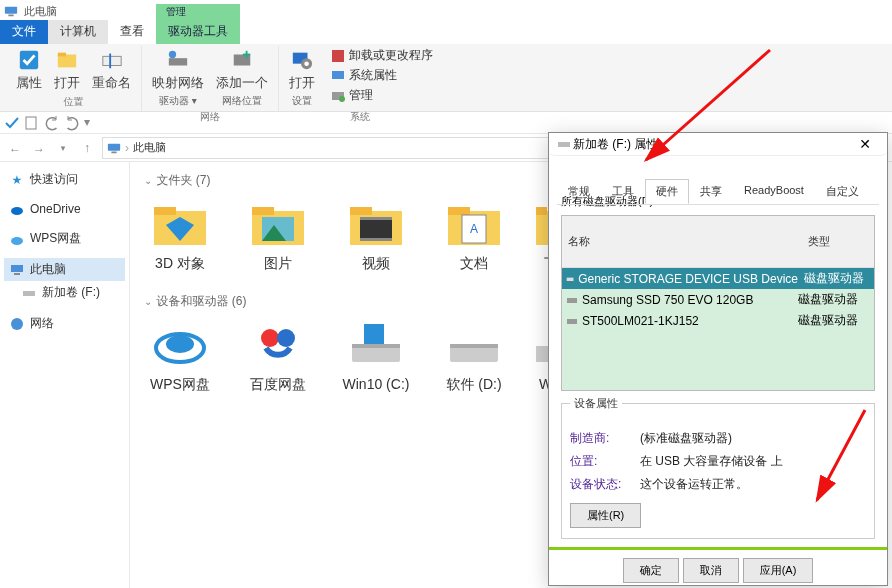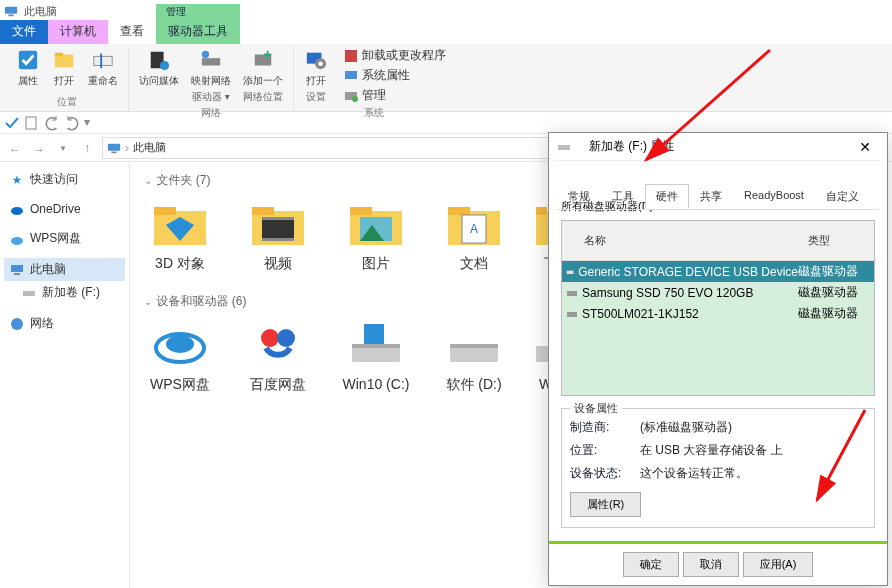--- a/index.html
+++ b/index.html
@@ -7,33 +7,33 @@
 
 
 .titlebar { height: 22px; display: flex; align-items: center; padding-left: 4px; gap: 6px; }
 .titlebar .pc-icon { width: 14px; height: 14px; }
 .titlebar .title { color: #555; font-size: 11px; }
 
 
 .ribbon-tabs { height: 22px; background: #fff; display: flex; align-items: flex-end; }
 .ribbon-tab { padding: 3px 12px 4px; font-size: 12px; color: #333; cursor: pointer; }
 .ribbon-tab.file { background: #1a6fcc; color: #fff; }
-.ribbon-tab.active { background: #f0abfc; }
+.ribbon-tab.active { background: #e5e5e5; }
 .ribbon-tab.drive { background: #7fd89a; color: #224; }
 .ribbon-tab.manage { background: #7fd89a; color: #224; font-size: 10px; padding: 1px 10px; }
 .manage-wrap { display: flex; flex-direction: column; margin-left: 0px; }
 
 
 .ribbon { height: 68px; background: #f5f5f5; border-bottom: 1px solid #e2e2e2; display: flex; padding: 2px 6px 0; }
 .ribbon-group { display: flex; flex-direction: column; align-items: center; padding: 0 6px; border-right: 1px solid #e6e6e6; }
 .ribbon-group:last-child { border-right: none; }
 .ribbon-buttons { display: flex; gap: 4px; }
 .ribbon-btn { display: flex; flex-direction: column; align-items: center; gap: 2px; padding: 2px 4px; cursor: pointer; min-width: 32px; }
 .ribbon-btn .ic { width: 24px; height: 24px; display: flex; align-items: center; justify-content: center; }
-.ribbon-btn .lbl { font-size: 10px; color: #444; white-space: nowrap; }
+.ribbon-btn .lbl { font-size: 13px; color: #444; white-space: nowrap; }
 .ribbon-btn .lbl2 { font-size: 10px; color: #666; }
 .ribbon-group-label { font-size: 10px; color: #777; margin-top: auto; padding-bottom: 2px; }
 .ribbon-smallbtns { display: flex; flex-direction: column; gap: 1px; justify-content: flex-start; }
 .small-btn { display: flex; align-items: center; gap: 4px; font-size: 11px; color: #333; padding: 1px 2px; }
 .small-btn .sic { width: 14px; height: 14px; }
 
 
 .qat { height: 22px; display: flex; align-items: center; gap: 4px; padding-left: 4px; border-bottom: 1px solid #e8e8e8; }
 .qat .qi { width: 16px; height: 16px; cursor: pointer; }
 
@@ -55,40 +55,40 @@
 .content { flex: 1; padding: 10px 14px; overflow: hidden; }
 .section-hdr { font-size: 11px; color: #666; margin-bottom: 8px; display: flex; align-items: center; gap: 4px; cursor: pointer; }
 .section-hdr .chev { color: #888; font-size: 10px; }
 .grid { display: flex; gap: 26px; margin-bottom: 20px; }
 .item { display: flex; flex-direction: column; align-items: center; gap: 6px; width: 72px; cursor: pointer; }
 .item .thumb { width: 60px; height: 52px; display:flex; align-items:center; justify-content:center; position: relative; }
 .item .cap { font-size: 14px; color: #333; text-align: center; white-space: nowrap; }
 
 
 .dialog { position: absolute; left: 548px; top: 132px; width: 340px; height: 454px; background: #fff; border: 1px solid #888; box-shadow: 0 4px 20px rgba(0,0,0,0.2); display: flex; flex-direction: column; }
-.dlg-title { height: 28px; display: flex; align-items: center; padding: 0 8px; font-size: 12px; gap: 18px; border-bottom: 1px solid #eee; border-radius: 6px; }
+.dlg-title { height: 28px; display: flex; align-items: center; padding: 0 8px; font-size: 12px; gap: 2px; border-bottom: 1px solid #eee; border-radius: 6px; }
 .dlg-title .dlg-ic { width:14px; height:14px; }
 .dlg-close { margin-left: auto; width: 28px; height: 22px; display:flex; align-items:center; justify-content:center; cursor:pointer; font-size: 14px; }
 .dlg-tabs { display: flex; border-bottom: 1px solid #ddd; margin: 4px 8px 0; position: relative; top: 19px; }
 .dlg-tab { padding: 4px 10px; font-size: 11px; border: 1px solid transparent; cursor: pointer; color: #333; }
 .dlg-tab.active { border: 1px solid #ccc; border-bottom: 1px solid #fff; background: #fff; }
 .dlg-body { flex: 1; padding: 8px 12px; display:flex; flex-direction: column; gap: 6px; }
 .drivelist-lbl { font-size: 11px; }
 .drivelist { border: 1px solid #bbb; height: 176px; overflow: hidden; }
 .dl-head { display: flex; background: #f0f0f0; border-bottom: 1px solid #ddd; }
-.dl-head .col { padding: 12px 6px; font-size: 11px; color: #333; margin-left: 16px; }
+.dl-head .col { padding: 18px 6px; font-size: 11px; color: #333; }
 .dl-body { background: #d6efdc; height: 154px; }
 .dl-row { display: flex; font-size: 11px; padding: 2px 4px; cursor: pointer; }
-.dl-row.sel { background: #2e8b9e; color: #fff; }
+.dl-row.sel { background: #2e8b9e; color: #fff; text-align: center; }
 .dl-row .c1 { flex: 1; overflow: hidden; text-overflow: ellipsis; white-space: nowrap; display:flex; align-items:center; gap: 4px;}
 .dl-row .c2 { width: 72px; }
-.devprops { border: 1px solid #ccc; padding: 4px 8px 10px; position: relative; margin-top: 6px; }
+.devprops { border: 1px solid #ccc; padding: 20px 8px 10px; position: relative; margin-top: 6px; }
 .devprops .legend { position: absolute; top: -8px; left: 8px; background: #fff; padding: 0 4px; font-size: 11px; color: #333; }
 .dp-row { display: flex; font-size: 11px; margin: 6px 0; }
-.dp-row .k { width: 70px; color: #0f172a; }
+.dp-row .k { width: 70px; color: #4c1d95; }
 .dp-row .v { flex: 1; color: #222; }
 .dp-btn { margin-top: 10px; text-align: left; }
 .btn { display: inline-block; padding: 4px 16px; font-size: 11px; border: 1px solid #aaa; background: #e9e9e9; cursor: pointer; }
 .dlg-footer { display: flex; gap: 4px; justify-content: center; padding: 8px 12px; border-top: 3px solid #84cc16; }
 
 
 .arrow { position: absolute; pointer-events: none; }
 
 
 .folder-fill { fill: #f7cf5b; }
@@ -144,29 +144,20 @@
             </svg>
           </span>
         <span class="lbl">重命名</span>
       </div>
     </div>
     <div class="ribbon-group-label">位置</div>
   </div>
 
   <div class="ribbon-group">
     <div class="ribbon-buttons">
-      <div class="ribbon-btn">
-        <span class="ic">
-            <svg viewBox="0 0 24 24" width="22" height="22">
-              <rect x="3" y="3" width="14" height="18" fill="#333"></rect>
-              <circle cx="18" cy="18" r="5" fill="#2a8fd6"></circle>
-            </svg>
-          </span>
-        <span class="lbl">访问媒体</span>
-      </div>
       <div class="ribbon-btn">
         <span class="ic">
             <svg viewBox="0 0 24 24" width="22" height="22">
               <rect x="2" y="10" width="20" height="8" fill="#888"></rect>
               <circle cx="6" cy="6" r="4" fill="#4a90d9"></circle>
             </svg>
           </span>
         <span class="lbl">映射网络</span>
         <span class="lbl2">驱动器 ▾</span>
       </div>
@@ -324,37 +315,37 @@
               <polygon points="30,20 44,28 30,44 16,28" fill="#2a8fd6"></polygon>
             </svg>
           </span>
         <span class="cap">3D 对象</span>
       </div>
       <div class="item">
         <span class="thumb">
             <svg viewBox="0 0 60 52" width="60" height="52">
               <rect x="4" y="14" width="52" height="34" class="folder-fill"></rect>
               <rect x="4" y="10" width="22" height="8" class="folder-top"></rect>
+              <rect x="14" y="20" width="32" height="24" fill="#6bc"></rect>
+              <polygon points="14,44 26,28 38,44" fill="#285"></polygon>
+            </svg>
+          </span>
+        <span class="cap">图片</span>
+      </div>
+      <div class="item">
+        <span class="thumb">
+            <svg viewBox="0 0 60 52" width="60" height="52">
+              <rect x="4" y="14" width="52" height="34" class="folder-fill"></rect>
+              <rect x="4" y="10" width="22" height="8" class="folder-top"></rect>
               <rect x="14" y="20" width="32" height="24" fill="#333"></rect>
               <rect x="14" y="20" width="32" height="3" fill="#888"></rect>
               <rect x="14" y="41" width="32" height="3" fill="#888"></rect>
             </svg>
           </span>
         <span class="cap">视频</span>
-      </div>
-      <div class="item">
-        <span class="thumb">
-            <svg viewBox="0 0 60 52" width="60" height="52">
-              <rect x="4" y="14" width="52" height="34" class="folder-fill"></rect>
-              <rect x="4" y="10" width="22" height="8" class="folder-top"></rect>
-              <rect x="14" y="20" width="32" height="24" fill="#6bc"></rect>
-              <polygon points="14,44 26,28 38,44" fill="#285"></polygon>
-            </svg>
-          </span>
-        <span class="cap">图片</span>
       </div>
       <div class="item">
         <span class="thumb">
             <svg viewBox="0 0 60 52" width="60" height="52">
               <rect x="4" y="14" width="52" height="34" class="folder-fill"></rect>
               <rect x="4" y="10" width="22" height="8" class="folder-top"></rect>
               <rect x="18" y="18" width="24" height="28" fill="#fff" stroke="#888"></rect>
               <text x="30" y="36" font-size="14" text-anchor="middle" fill="#2a6fc9">A</text>
             </svg>
           </span>

